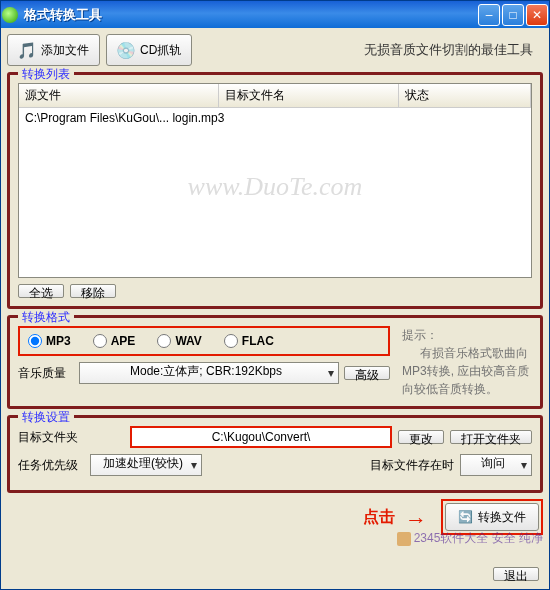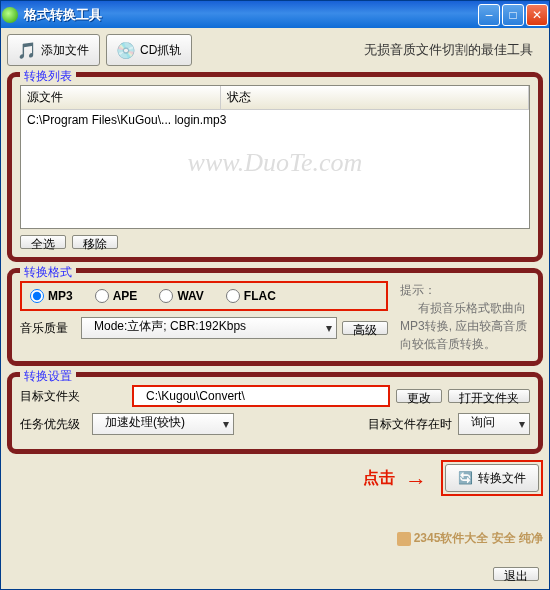--- a/index.html
+++ b/index.html
@@ -12,24 +12,24 @@
 .win-btn { width: 22px; height: 22px; border: 1px solid #fff; border-radius: 3px; display: flex; align-items: center; justify-content: center; color: #fff; background: linear-gradient(#5fa5ea, #2a7fdc); cursor: pointer; font-family: Arial; }
 .win-btn.close { background: linear-gradient(#f47a5a, #dc3a0f); }
 
 .client { background: #ece8d6; border: 1px solid #003c8c; border-top: none; height: 562px; padding: 6px; position: relative; }
 
 .toolbar { display: flex; gap: 6px; align-items: center; }
 .big-btn { height: 32px; padding: 0 10px; display: flex; align-items: center; gap: 5px; background: linear-gradient(#fdfdfd, #e6e6e6); border: 1px solid #8a8a7f; border-radius: 3px; cursor: pointer; font-size: 13px; }
 .big-btn .ico { width: 18px; height: 18px; display: flex; align-items: center; justify-content: center; font-size: 16px; }
 .tagline { margin-left: auto; font-size: 13px; color: #333; padding-right: 10px; }
 
-.fieldset { border: 5px solid #7f1d1d; border-radius: 9px; margin-top: 6px; padding: 8px; position: relative; }
+.fieldset { border: 3px solid #7f1d1d; border-radius: 3px; margin-top: 6px; padding: 8px; position: relative; }
 .fieldset .legend { position: absolute; top: -9px; left: 8px; background: #ece8d6; padding: 0 4px; color: #2c2cff; font-size: 12px; }
 
-.listbox { background: #fff; border: 1px solid #8a8a7f; height: 144px; overflow: auto; position: relative; }
+.listbox { background: #fff; border: 1px solid #8a8a7f; height: 195px; overflow: auto; position: relative; }
 .list-header { display: flex; background: linear-gradient(#fff, #ece8d6); border-bottom: 1px solid #ccc; }
 .list-header .col { padding: 3px 6px; border-right: 1px solid #ccc; font-size: 12px; }
 .list-row { display: flex; font-family: "Courier New", monospace; font-size: 12px; }
 .list-row .cell { padding: 3px 6px; white-space: nowrap; }
 .col-src { width: 200px; } .col-tgt { width: 180px; } .col-st { flex: 1; }
 
 .watermark { position: absolute; left: 50%; top: 50%; transform: translate(-50%, -30%); color: #ddd; font-family: Georgia, serif; font-style: italic; font-size: 26px; pointer-events: none; user-select: none; }
 
 .small-btn { height: 14px; padding: 0 10px; background: linear-gradient(#fdfdfd, #e6e6e6); border: 1px solid #8a8a7f; border-radius: 2px; cursor: pointer; font-size: 12px; }
 .row { display: flex; gap: 6px; align-items: center; }
@@ -37,35 +37,35 @@
 .format-red { border: 2px solid #e31b00; padding: 6px 8px; display: flex; gap: 22px; align-items: center; margin-bottom: 6px; }
 .radio-opt { display: flex; align-items: center; gap: 4px; font-size: 16px; font-weight: bold; cursor: pointer; }
 .radio-opt input { width: 14px; height: 14px; cursor: pointer; }
 
 .format-flex { display: flex; gap: 12px; }
 .format-left { flex: 1; }
 .format-right { width: 130px; font-size: 12px; color: #737373; line-height: 1.5; }
 
 .quality-row { display: flex; gap: 5px; align-items: center; }
 .quality-row label { min-width: 56px; }
-.select, .text-input { height: 22px; border: 1px solid #8a8a7f; background: #fff; padding: 0 12px; font-size: 12px; }
+.select, .text-input { height: 22px; border: 1px solid #8a8a7f; background: #fff; padding: 0 12px; font-size: 12px; text-align: center; }
 .select { background: linear-gradient(#fff,#eee); padding-right: 18px; position: relative; }
 .select::after { content: "▾"; position: absolute; right: 4px; top: 3px; color: #333; }
 .text-input.red-border { border: 2px solid #e31b00; margin-left: 40px; }
 
 .settings-row { display: flex; gap: 6px; align-items: center; margin-bottom: 6px; }
 .settings-row label { min-width: 66px; }
 
 .footer { display: flex; align-items: center; justify-content: flex-end; gap: 6px; margin-top: 6px; }
 .click-label { color: #e31b00; font-family: KaiTi, serif; font-size: 16px; font-weight: bold; margin-right: 4px; }
 .arrow { color: #e31b00; font-size: 22px; font-weight: bold; margin-right: 8px; }
 .red-box-btn { border: 2px solid #e31b00; padding: 2px; }
 .convert-btn { height: 28px; padding: 0 12px; display: flex; align-items: center; gap: 5px; background: linear-gradient(#fdfdfd, #e6e6e6); border: 1px solid #8a8a7f; border-radius: 3px; cursor: pointer; font-size: 13px; }
 
-.corner-wm { position: absolute; right: 6px; bottom: 42px; color: #a16207; font-size: 13px; pointer-events: none; opacity: 0.6; font-weight: bold; }
+.corner-wm { position: absolute; right: 6px; bottom: 42px; color: #4c1d95; font-size: 13px; pointer-events: none; opacity: 0.6; font-weight: normal; }
 .corner-wm .logo { display: inline-block; width: 14px; height: 14px; background: #d58a2a; border-radius: 2px; margin-right: 3px; vertical-align: middle; }
 
 .exit-overlap { position: absolute; right: 10px; bottom: 8px; }
 </style>
 </head>
 <body>
 
 <div class="titlebar">
   <span class="app-icon"></span>
   <span class="title">格式转换工具</span>
@@ -88,20 +88,21 @@
       <span>CD抓轨</span>
     </button>
     <span class="tagline">无损音质文件切割的最佳工具</span>
   </div>
 
   <div class="fieldset">
     <span class="legend">转换列表</span>
     <div class="listbox">
       <div class="list-header">
         <div class="col col-src">源文件</div>
+        <div class="col col-tgt">目标文件名</div>
         <div class="col col-st">状态</div>
       </div>
       <div class="list-row">
         <div class="cell col-src">C:\Program Files\KuGou\... login.mp3</div>
         <div class="cell col-tgt"></div>
         <div class="cell col-st"></div>
       </div>
       <div class="watermark">www.DuoTe.com</div>
     </div>
     <div class="row" style="margin-top:6px">
@@ -148,21 +149,21 @@
   <div class="fieldset">
     <span class="legend">转换设置</span>
     <div class="settings-row">
       <label>目标文件夹</label>
       <input class="text-input red-border" style="flex: 1 1 0%;" value="C:\Kugou\Convert\">
       <button class="small-btn">更改</button>
       <button class="small-btn">打开文件夹</button>
     </div>
     <div class="settings-row">
       <label>任务优先级</label>
-      <div class="select" style="width:142px"><span>加速处理(较快)</span></div>
+      <div class="select" style="width:112px"><span>加速处理(较快)</span></div>
       <div style="flex:1"></div>
       <label>目标文件存在时</label>
       <div class="select" style="width:72px"><span>询问</span></div>
     </div>
   </div>
 
   <div class="footer">
     <span class="click-label">点击</span>
     <span class="arrow">→</span>
     <span class="red-box-btn">

